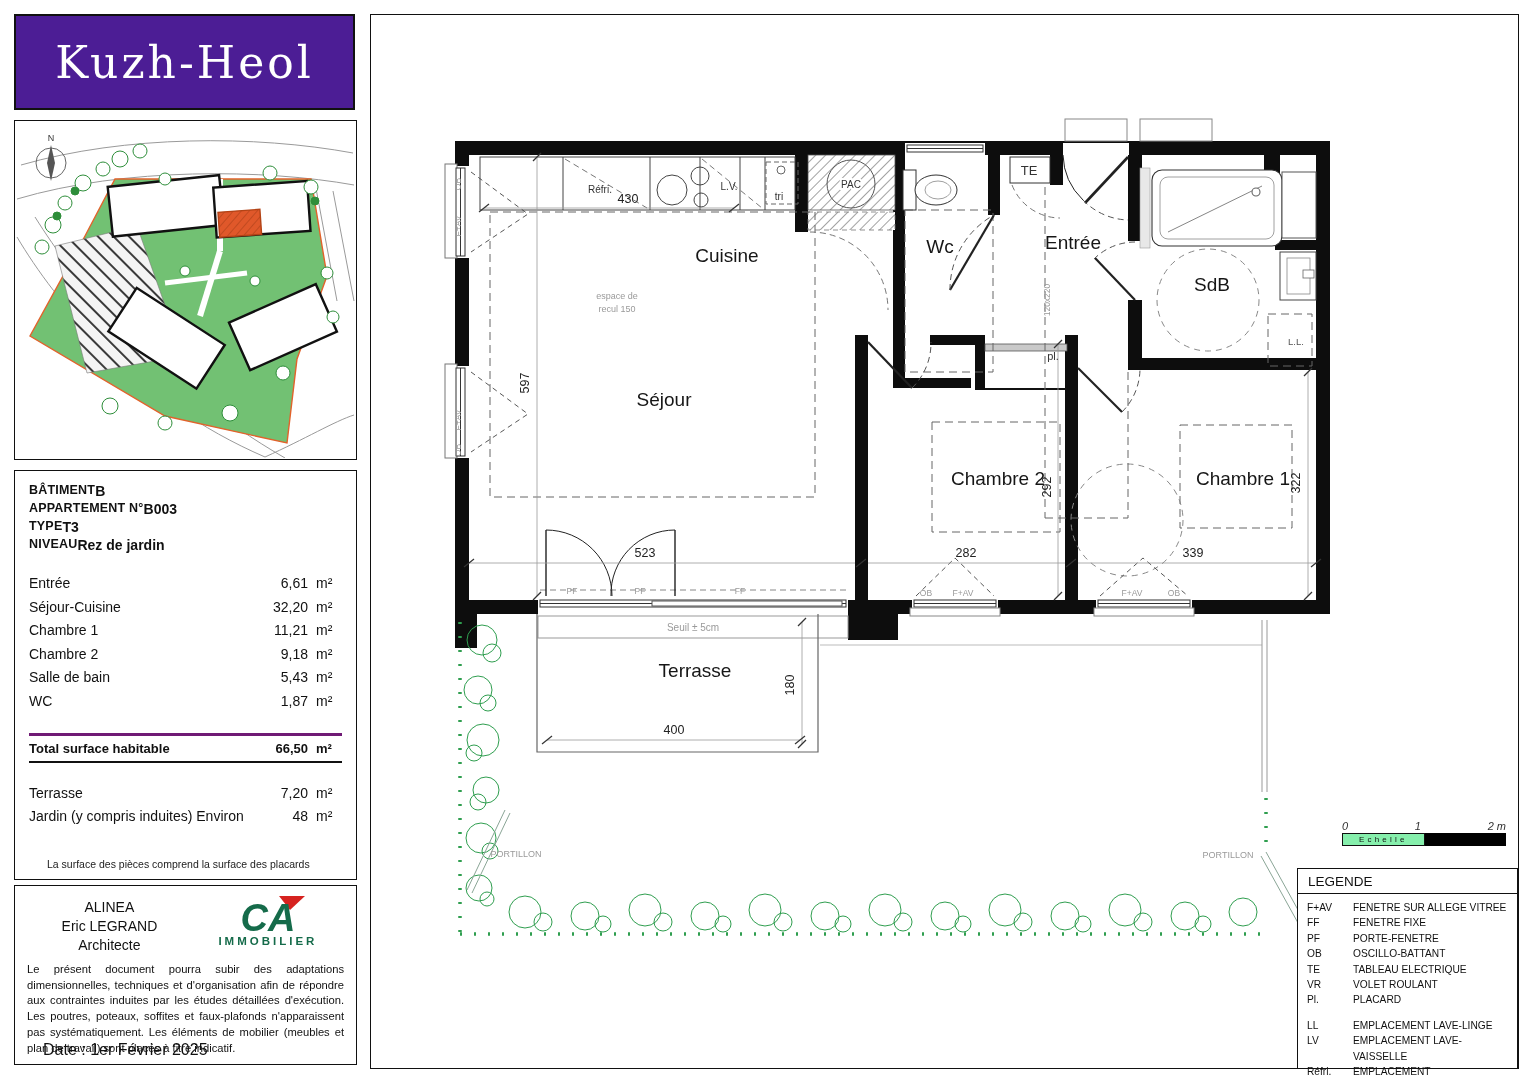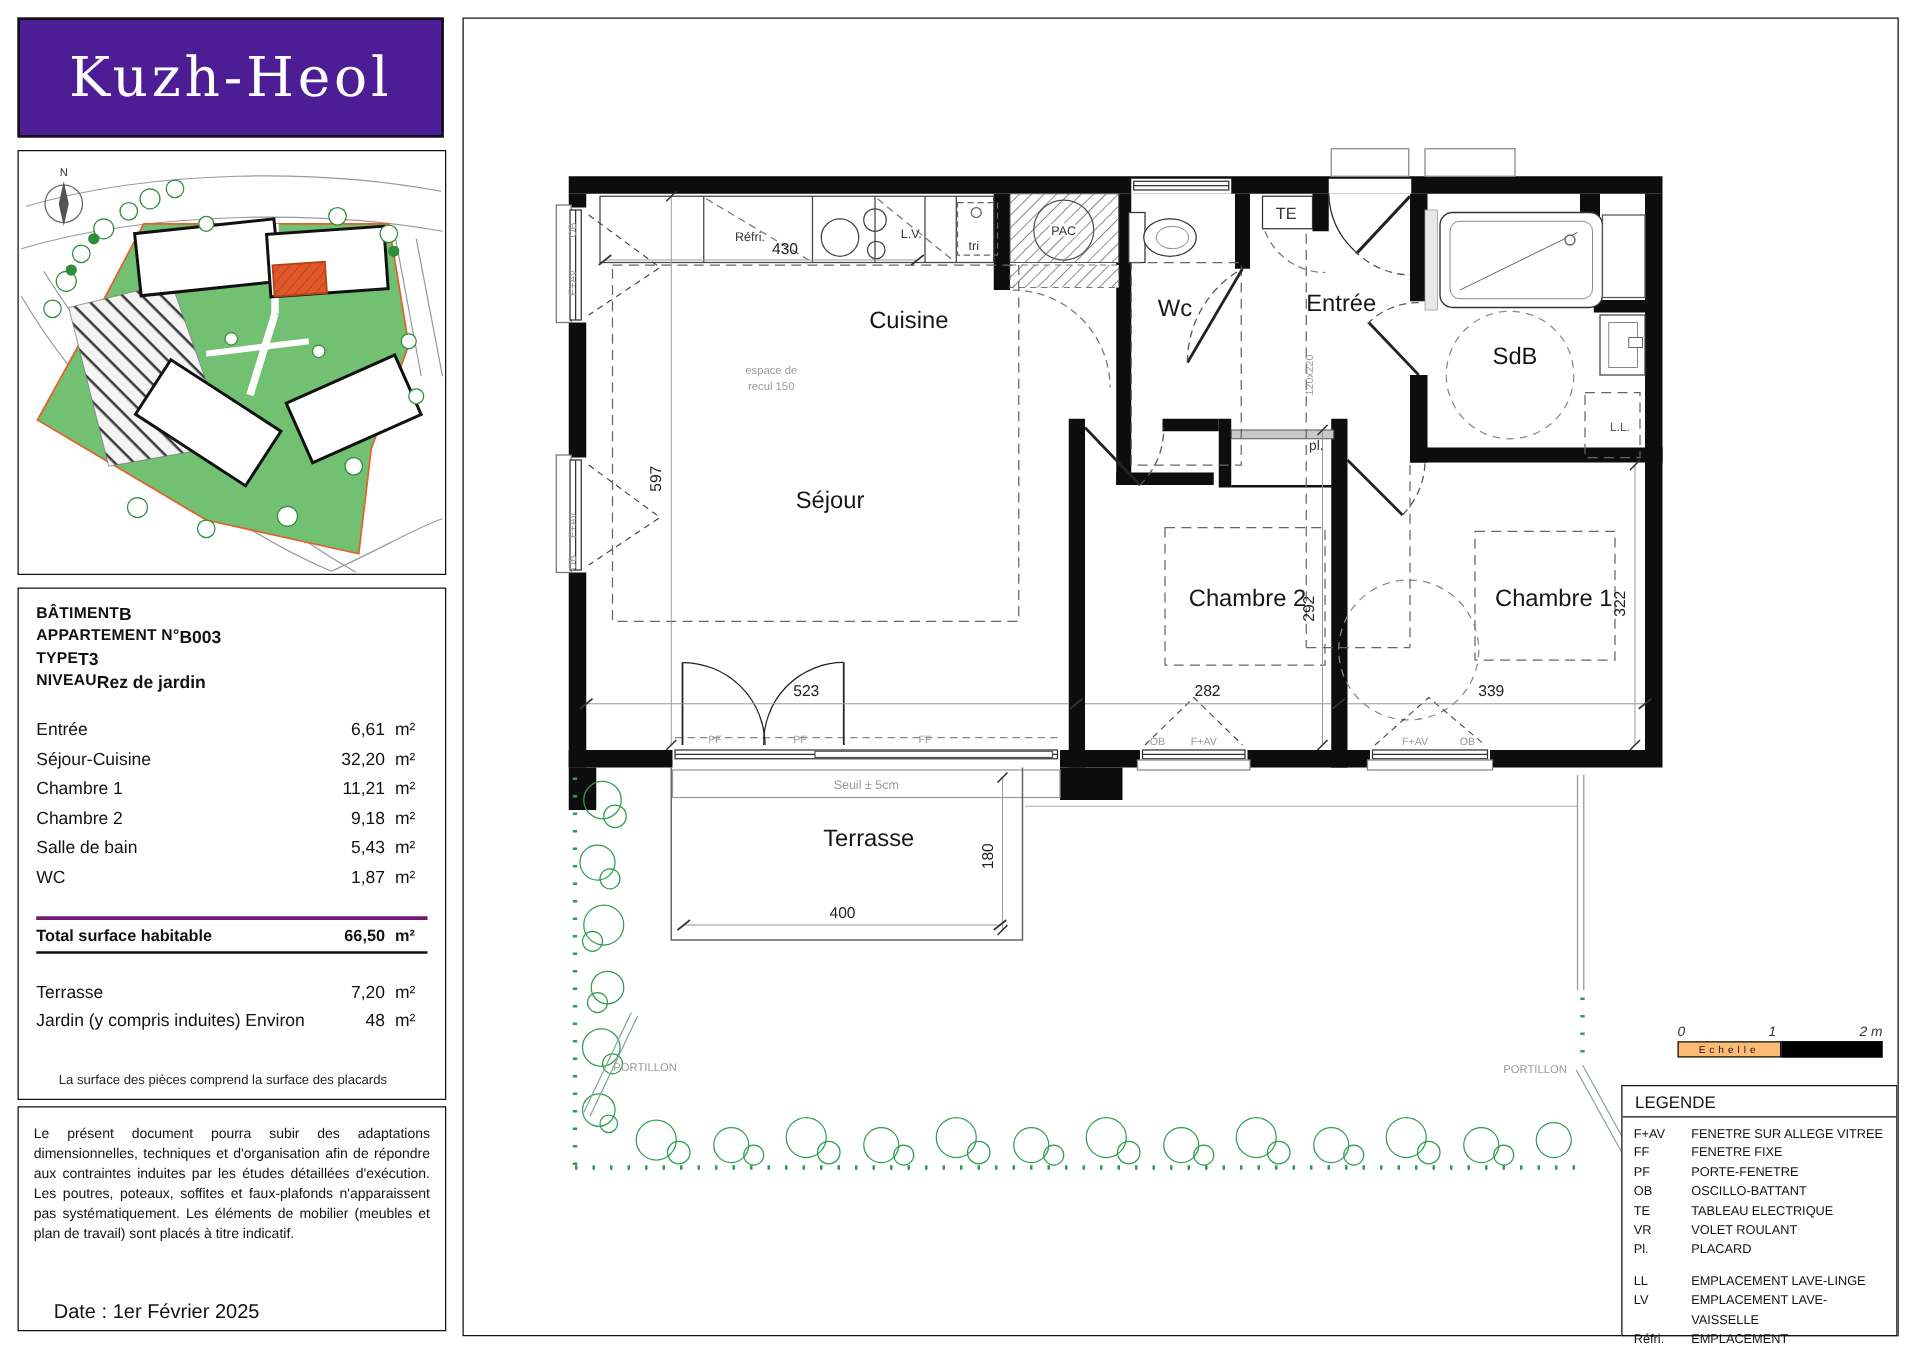--- a/index.html
+++ b/index.html
@@ -38,21 +38,21 @@
   .ca-sub{font-size:11.5px;font-weight:bold;letter-spacing:3px;color:#156b4a;margin-top:-2px;}
   .arch-par{font-size:11.2px;line-height:1.42;text-align:justify;margin-top:7px;}
   .arch-date{position:absolute;bottom:5px;left:28px;font-size:16px;}
 
   
   #plan-frame{left:370px;top:14px;width:1149px;height:1055px;border:1.5px solid #111;background:#fff;}
 
   #scale-box{left:1342px;top:820px;width:164px;}
   .sc-ticks{display:flex;justify-content:space-between;font-size:11px;font-style:italic;color:#333;}
   .sc-bar{display:flex;height:13px;margin-top:1px;}
-  .sc-white{flex:1;border:1.3px solid #111;background:#fdba74;font-size:8px;letter-spacing:3.2px;
+  .sc-white{flex:1;border:1.3px solid #111;background:#86efac;font-size:8px;letter-spacing:3.2px;
     text-align:center;line-height:11px;color:#111;}
   .sc-black{flex:1;background:#000;border:1.3px solid #000;border-left:none;}
 
   #legend-box{left:1297px;top:868px;width:221px;height:201px;border:1px solid #111;background:#fff;}
   .lg-title{font-size:13.5px;padding:5px 10px 4px;border-bottom:1.5px solid #111;}
   .lg-body{padding:6px 9px 0;}
   .lg-row{display:flex;font-size:10.2px;line-height:15.4px;}
   .lg-abbr{width:46px;flex-shrink:0;}
   .lg-desc{flex:1;}
   .lg-group2{margin-top:10px;}
@@ -503,20 +503,34 @@
       <span class="a-label">Jardin (y compris induites) Environ</span>
       <span class="a-val">48</span>
       <span class="a-unit">m²</span>
     </div>
   </div>
 
   <div class="footnote">La surface des pièces comprend la surface des placards</div>
 </div>
 
 <div class="abs" id="arch-box">
+  <div class="arch-top">
+    <div class="arch-names">
+      <div>ALINEA</div>
+      <div>Eric LEGRAND</div>
+      <div>Architecte</div>
+    </div>
+    <div class="ca-logo">
+      <svg width="110" height="44" viewBox="0 0 110 44">
+        <polygon points="66,3 92,3 77,17" fill="#d6221f"></polygon>
+        <text x="55" y="38" text-anchor="middle" font-family="Liberation Serif, serif" font-style="italic" font-weight="bold" font-size="38" fill="#156b4a">CA</text>
+      </svg>
+      <div class="ca-sub">IMMOBILIER</div>
+    </div>
+  </div>
   <div class="arch-par">Le présent document pourra subir des adaptations dimensionnelles, techniques et d'organisation afin de répondre aux contraintes induites par les études détaillées d'exécution. Les poutres, poteaux, soffites et faux-plafonds n'apparaissent pas systématiquement. Les éléments de mobilier (meubles et plan de travail) sont placés à titre indicatif.</div>
   <div class="arch-date">Date : 1er Février 2025</div>
 </div>
 
 <div class="abs" id="scale-box">
   <div class="sc-ticks">
     <span>0</span>
     <span>1</span>
     <span>2 m</span>
   </div>

